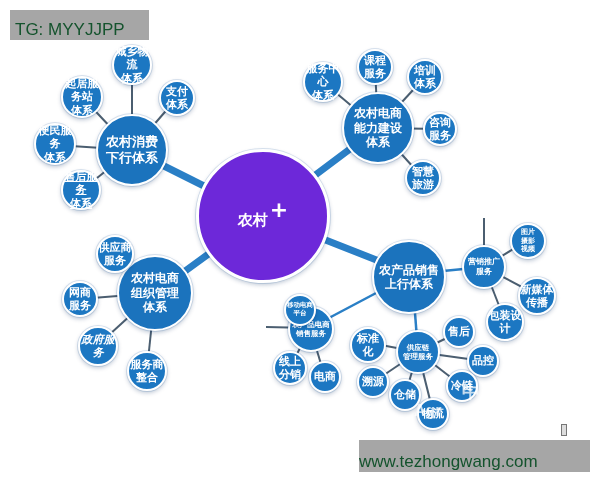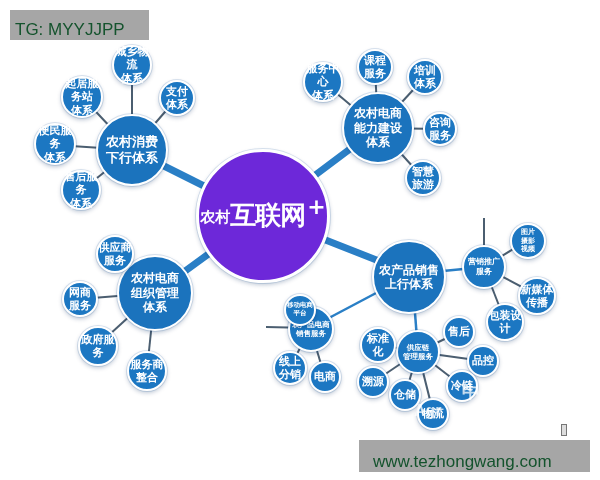--- a/index.html
+++ b/index.html
@@ -24,21 +24,21 @@
   .center-label { display: flex; align-items: flex-start; font-weight: bold; }
   .center-small { font-size: 15px; margin-top: 8px; }
   .center-big { font-size: 26px; letter-spacing: -1px; }
   .center-plus { font-size: 22px; margin-left: 2px; margin-top: -6px; font-weight: bold; }
   .watermark {
     position: absolute; background: #a6a6a6; color: #14532d;
     font-family: "Liberation Sans", sans-serif; box-sizing: border-box;
     display: flex; align-items: flex-end;
   }
   #tg { left: 10px; top: 10px; width: 139px; height: 30px; font-size: 17px; padding-left: 5px; }
-  #site { left: 359px; top: 440px; width: 231px; height: 32px; font-size: 17px; padding-left: 14px; }
+  #site { left: 359px; top: 440px; width: 231px; height: 32px; font-size: 17px; padding-left: 0; }
   .ghost {
     position: absolute; color: rgba(255,255,255,0.75);
     font-family: "Liberation Sans", sans-serif; font-weight: bold;
   }
   .tiny-mark {
     position: absolute; left: 561px; top: 424px; width: 6px; height: 12px;
     border: 1px solid #777; background: #ddd; box-sizing: border-box;
   }
 </style>
 </head>
@@ -91,36 +91,35 @@
       <line x1="418" y1="352" x2="375" y2="381"></line>
       <line x1="418" y1="352" x2="405" y2="395"></line>
       <line x1="418" y1="352" x2="433" y2="412"></line>
       <line x1="418" y1="352" x2="462" y2="386"></line>
     </g>
   </svg>
 
   <div class="node center" style="left:196px;top:149px;width:134px;height:134px;">
     <div class="center-label">
       <span class="center-small">农村</span>
-      <span class="center-big">互联网</span>
       <span class="center-plus">+</span>
     </div>
   </div>
 
   <div class="node hub mid" style="left:96px;top:114px;width:72px;height:72px;">农村消费
 下行体系</div>
   <div class="node leaf" style="left:112px;top:45px;width:40px;height:40px;">城乡物流
 体系</div>
   <div class="node leaf" style="left:61px;top:76px;width:42px;height:42px;">起居服务站
 体系</div>
   <div class="node leaf" style="left:159px;top:80px;width:36px;height:36px;">支付
 体系</div>
   <div class="node leaf" style="left:34px;top:123px;width:42px;height:42px;">便民服务
 体系</div>
-  <div class="node leaf" style="left:61px;top:170px;width:40px;height:40px;">售后服务
+  <div class="node leaf" style="left:61px;top:170px;width:40px;height:40px;text-decoration:underline;">售后服务
 体系</div>
 
   <div class="node hub mid" style="left:342px;top:92px;width:72px;height:72px;font-size:12px;">农村电商
 能力建设
 体系</div>
   <div class="node leaf" style="left:303px;top:62px;width:40px;height:40px;">服务中心
 体系</div>
   <div class="node leaf" style="left:357px;top:49px;width:36px;height:36px;">课程
 服务</div>
   <div class="node leaf" style="left:407px;top:59px;width:36px;height:36px;">培训
@@ -130,21 +129,21 @@
   <div class="node leaf" style="left:405px;top:160px;width:36px;height:36px;">智慧
 旅游</div>
 
   <div class="node hub mid" style="left:117px;top:255px;width:76px;height:76px;font-size:12px;">农村电商
 组织管理
 体系</div>
   <div class="node leaf" style="left:96px;top:235px;width:38px;height:38px;">供应商
 服务</div>
   <div class="node leaf" style="left:62px;top:281px;width:36px;height:36px;">网商
 服务</div>
-  <div class="node leaf" style="left:78px;top:326px;width:40px;height:40px;">政府服务</div>
+  <div class="node leaf" style="left:78px;top:326px;width:40px;height:40px;font-style:italic;">政府服务</div>
   <div class="node leaf" style="left:127px;top:351px;width:40px;height:40px;">服务商
 整合</div>
 
   <div class="node hub mid" style="left:372px;top:240px;width:74px;height:74px;font-size:12px;">农产品销售
 上行体系</div>
 
   <div class="node leaf" style="left:462px;top:245px;width:44px;height:44px;font-size:8px;">营销推广
 服务</div>
   <div class="node leaf" style="left:518px;top:277px;width:38px;height:38px;">新媒体
 传播</div>
@@ -156,21 +155,21 @@
   <div class="node leaf" style="left:288px;top:306px;width:46px;height:46px;font-size:7.5px;">农产品电商
 销售服务</div>
   <div class="node leaf" style="left:250px;top:294px;width:32px;height:32px;font-size:6.5px;margin-left:34px;">移动电商
 平台</div>
   <div class="node leaf" style="left:273px;top:351px;width:34px;height:34px;">线上
 分销</div>
   <div class="node leaf" style="left:309px;top:361px;width:32px;height:32px;">电商</div>
 
   <div class="node leaf" style="left:396px;top:330px;width:44px;height:44px;font-size:7.5px;">供应链
 管理服务</div>
-  <div class="node leaf" style="left:360px;top:327px;width:36px;height:36px;">标准化</div>
+  <div class="node leaf" style="left:350px;top:327px;width:36px;height:36px;">标准化</div>
   <div class="node leaf" style="left:443px;top:316px;width:32px;height:32px;">售后</div>
   <div class="node leaf" style="left:467px;top:345px;width:32px;height:32px;">品控</div>
   <div class="node leaf" style="left:357px;top:366px;width:32px;height:32px;">溯源</div>
   <div class="node leaf" style="left:389px;top:379px;width:32px;height:32px;">仓储</div>
   <div class="node leaf" style="left:417px;top:398px;width:32px;height:32px;">物流</div>
   <div class="node leaf" style="left:446px;top:370px;width:32px;height:32px;">冷链</div>
 
   <span class="ghost" style="left:414px;top:402px;font-size:16px;">Agr</span>
   <span class="ghost" style="left:462px;top:380px;font-size:18px;">中</span>
 </div>

